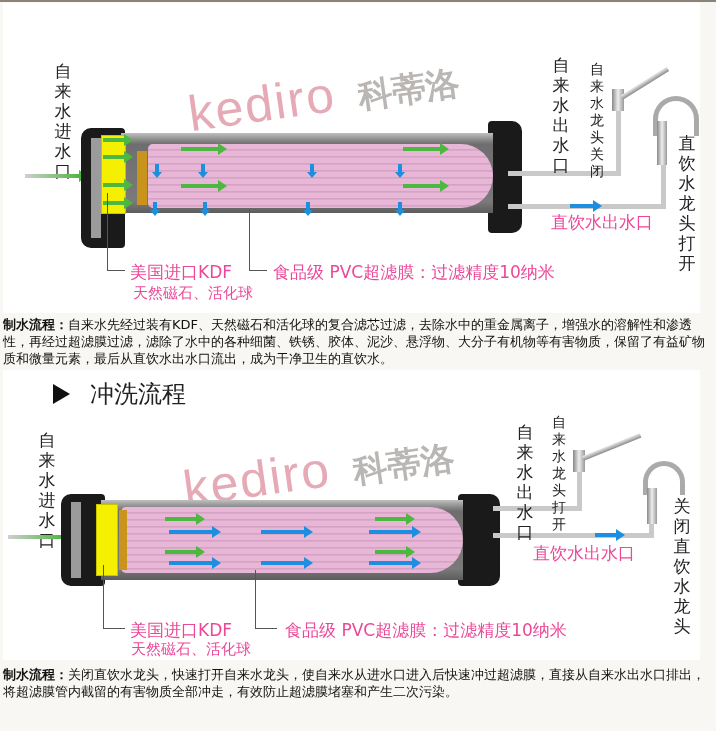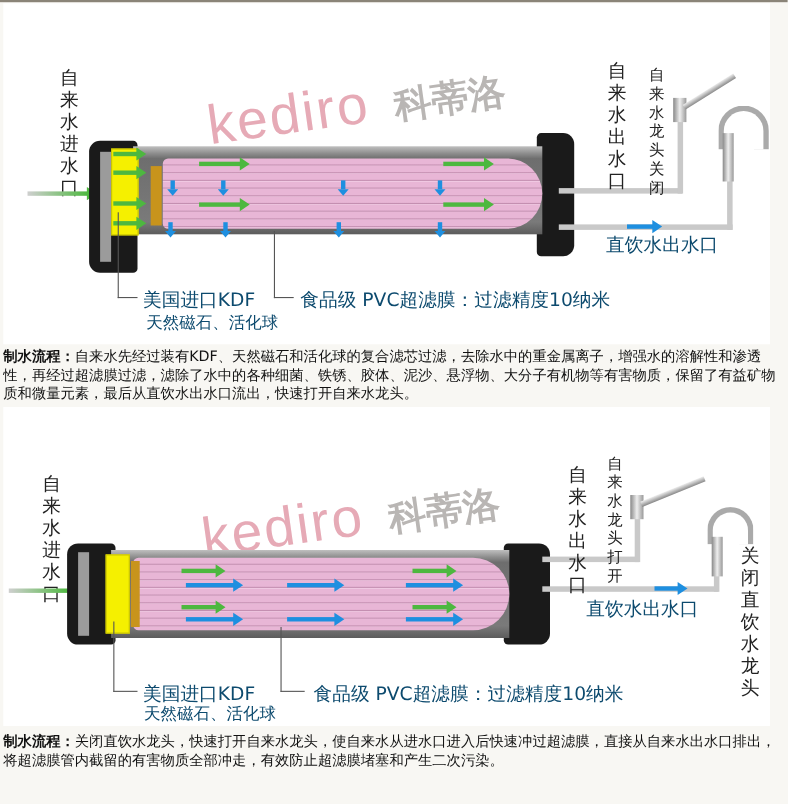--- a/index.html
+++ b/index.html
@@ -78,21 +78,21 @@
   .darrow::after {
     content: ""; position: absolute; left: -3px; bottom: -6px;
     border-left: 5px solid transparent; border-right: 5px solid transparent; border-top: 6px solid #1e8fe0;
   }
   .pipe { position: absolute; background: #c9c9c9; }
   .faucet-body { position: absolute; background: linear-gradient(to right, #888, #eee, #999); }
   .faucet-spout { position: absolute; height: 5px; background: linear-gradient(to bottom, #eee, #888); transform-origin: left center; }
   .faucet-arc { position: absolute; border: 5px solid #aaa; border-bottom: none; border-radius: 30px 30px 0 0; }
 
   .leader { position: absolute; border-left: 1px solid #555; border-bottom: 1px solid #555; }
-  .label { position: absolute; font-size: 17px; color: #0c4a6e; white-space: nowrap; text-align: right; }
+  .label { position: absolute; font-size: 17px; color: #ec4899; white-space: nowrap; text-align: right; }
   .label.sub { font-size: 15px; }
 
   .desc {
     position: absolute; left: 3px; width: 710px;
     font-size: 13px; line-height: 17px; color: #111;
     font-family: "DejaVu Sans", sans-serif;
   }
   .desc b { font-weight: bold; }
   .desc1 { top: 314px; }
   .desc2 { top: 664px; }
@@ -143,34 +143,39 @@
   <div class="pipe" style="left:658px; top:125px; width:5px; height:81px;"></div>
   <div class="arrow blue" style="left:567px; top:201px; width:24px;"></div>
 
   <div class="faucet-body" style="left:609px; top:86px; width:12px; height:22px;"></div>
   <div class="faucet-spout" style="left:619px; top:92px; width:54px; transform:rotate(-32deg);"></div>
   <div class="faucet-arc" style="left:650px; top:93px; width:46px; height:40px;"></div>
   <div class="faucet-body" style="left:654px; top:118px; width:10px; height:44px;"></div>
 
   <div class="vtext" style="left:548px; top:52px;">自来水出水口</div>
   <div class="vtext sm" style="left:586px; top:58px;">自来水龙头关闭</div>
+  <div class="vtext" style="left:674px; top:130px;">直饮水龙头打开</div>
   <div class="label" style="left:548px; top:208px;">直饮水出水口</div>
 
   <div class="leader" style="left:104px; top:190px; width:18px; height:78px;"></div>
   <div class="label" style="left:127px; top:258px;">美国进口KDF</div>
   <div class="label sub" style="left:130px; top:281px;">天然磁石、活化球</div>
   <div class="leader" style="left:246px; top:207px; width:18px; height:61px;"></div>
   <div class="label" style="left:270px; top:258px;">食品级 PVC超滤膜：过滤精度10纳米</div>
 </div>
 
 <div class="desc desc1">
-  <b>制水流程：</b><span>自来水先经过装有KDF、天然磁石和活化球的复合滤芯过滤，去除水中的重金属离子，增强水的溶解性和渗透性，再经过超滤膜过滤，滤除了水中的各种细菌、铁锈、胶体、泥沙、悬浮物、大分子有机物等有害物质，保留了有益矿物质和微量元素，最后从直饮水出水口流出，快速打开自来水龙头。</span>
+  <b>制水流程：</b><span>自来水先经过装有KDF、天然磁石和活化球的复合滤芯过滤，去除水中的重金属离子，增强水的溶解性和渗透性，再经过超滤膜过滤，滤除了水中的各种细菌、铁锈、胶体、泥沙、悬浮物、大分子有机物等有害物质，保留了有益矿物质和微量元素，最后从直饮水出水口流出，成为干净卫生的直饮水。</span>
 </div>
 
 <div class="panel p2">
+  <div class="sec-title">
+    <span class="tri"></span>
+    <span>冲洗流程</span>
+  </div>
 
   <div class="vtext" style="left:34px; top:60px;">自来水进水口</div>
 
   <div class="watermark-en" style="left:180px; top:80px;">kediro</div>
   <div class="watermark-cn" style="left:350px; top:72px;">科蒂洛</div>
 
   <div class="arrow green" style="left:5px; top:165px; width:55px; background:linear-gradient(to right,#cfcfcf,#4db83f);"></div>
 
   <div class="filter">
     <div class="cap" style="left:58px; top:124px; width:44px; height:92px;"></div>

